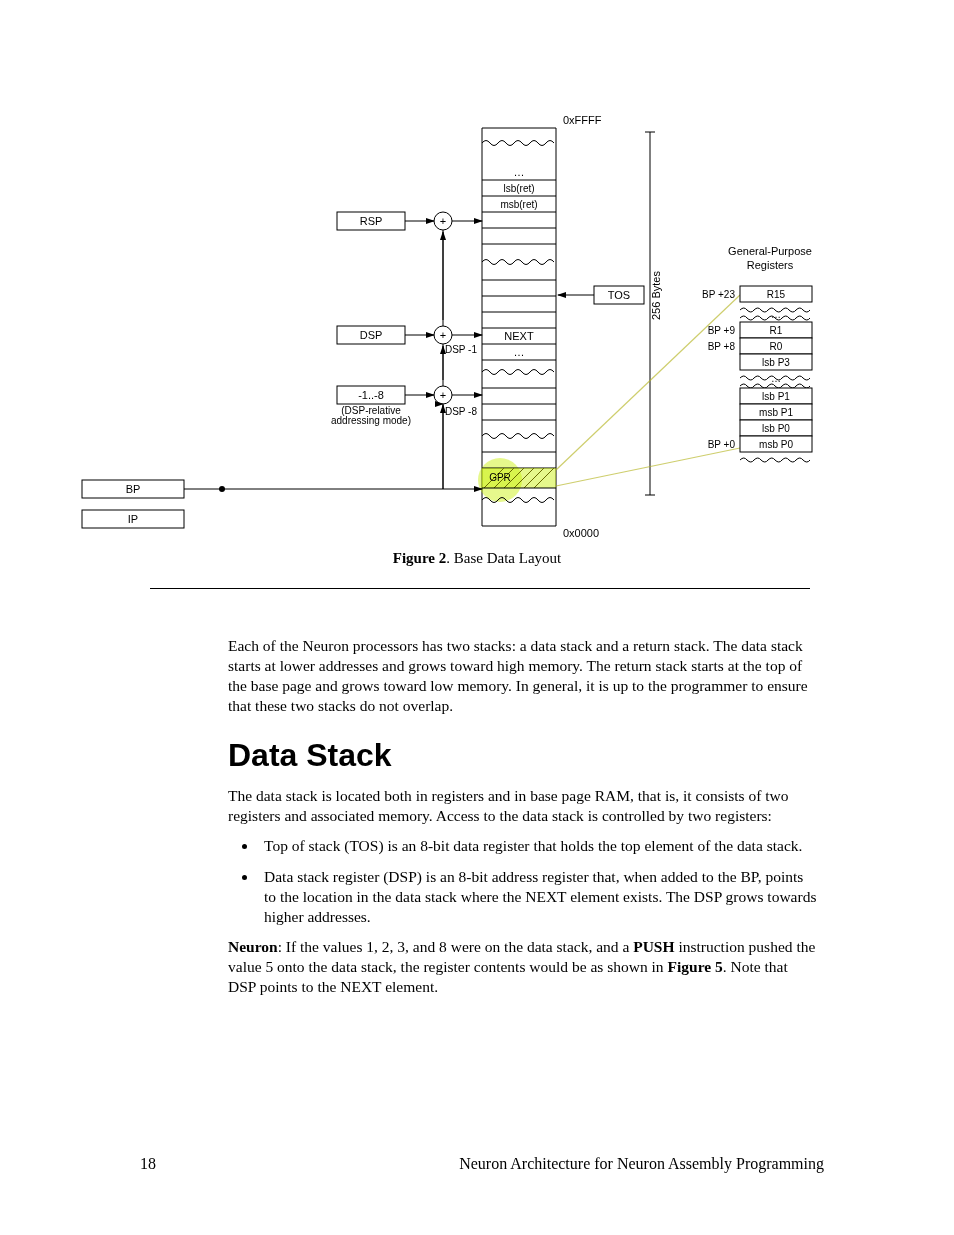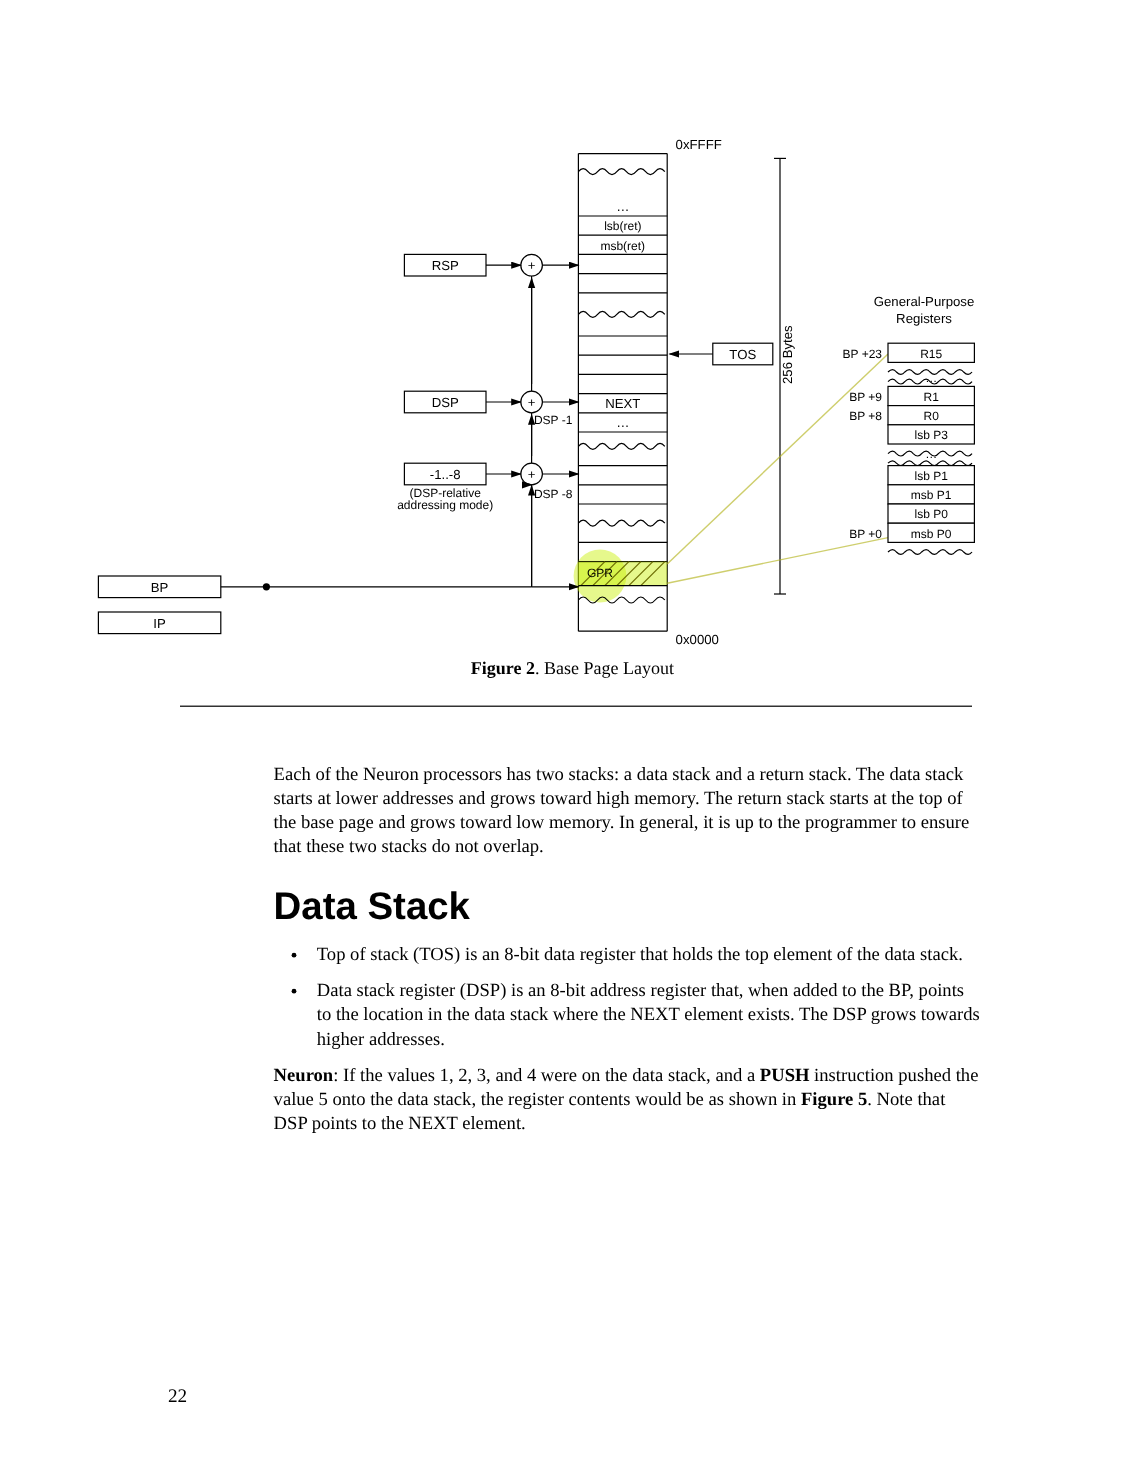--- a/index.html
+++ b/index.html
@@ -269,31 +269,33 @@
         <rect class="box" x="740" y="436" width="72" height="16"></rect>
         <text class="tiny" x="776" y="448" text-anchor="middle">msb P0</text>
         <text class="tiny" x="735" y="448" text-anchor="end">BP +0</text>
         <path class="zig" d="M740,460 q4,-4 7,0 q4,4 7,0 q4,-4 7,0 q4,4 7,0 q4,-4 7,0 q4,4 7,0 q4,-4 7,0 q4,4 7,0 q4,-4 7,0 q4,4 7,0"></path>
       </g>
 
     </svg>
   </div>
 
   <div class="figure-caption">
-    <span class="bold">Figure 2</span><span>. Base Page Layout</span>
+    <span class="bold">Figure 2</span><span>. Base Data Layout</span>
   </div>
 
   <div class="hr"></div>
 
   <div class="body-text">
     <p>Each of the Neuron processors has two stacks:  a data stack and a return stack. The data stack starts at lower addresses and grows toward high memory.  The return stack starts at the top of the base page and grows toward low memory.  In general, it is up to the programmer to ensure that these two stacks do not overlap.</p>
     <h2 class="section">Data Stack</h2>
+    <p>The data stack is located both in registers and in base page RAM, that is, it consists of two registers and associated memory.  Access to the data stack is controlled by two registers:</p>
     <ul>
       <li>Top of stack (TOS) is an 8-bit data register that holds the top element of the data stack.</li>
       <li>Data stack register (DSP) is an 8-bit address register that, when added to the BP, points to the location in the data stack where the NEXT element exists.  The DSP grows towards higher addresses.</li>
     </ul>
     <p>
-      <span class="bold">Neuron</span><span>:  If the values 1, 2, 3, and 4 were on the data stack, and a </span><span class="bold">PUSH</span><span> instruction pushed the value 5 onto the data stack, the register contents would be as shown in </span><span class="bold">Figure 5</span><span>.  Note that DSP points to the NEXT element.</span>
+      <span class="bold">Neuron</span><span>:  If the values 1, 2, 3, and 8 were on the data stack, and a </span><span class="bold">PUSH</span><span> instruction pushed the value 5 onto the data stack, the register contents would be as shown in </span><span class="bold">Figure 5</span><span>.  Note that DSP points to the NEXT element.</span>
     </p>
   </div>
 
-  <div class="footer-left">22</div>
+  <div class="footer-left">18</div>
+  <div class="footer-right">Neuron Architecture for Neuron Assembly Programming</div>
 </div>
 
 </body></html>

